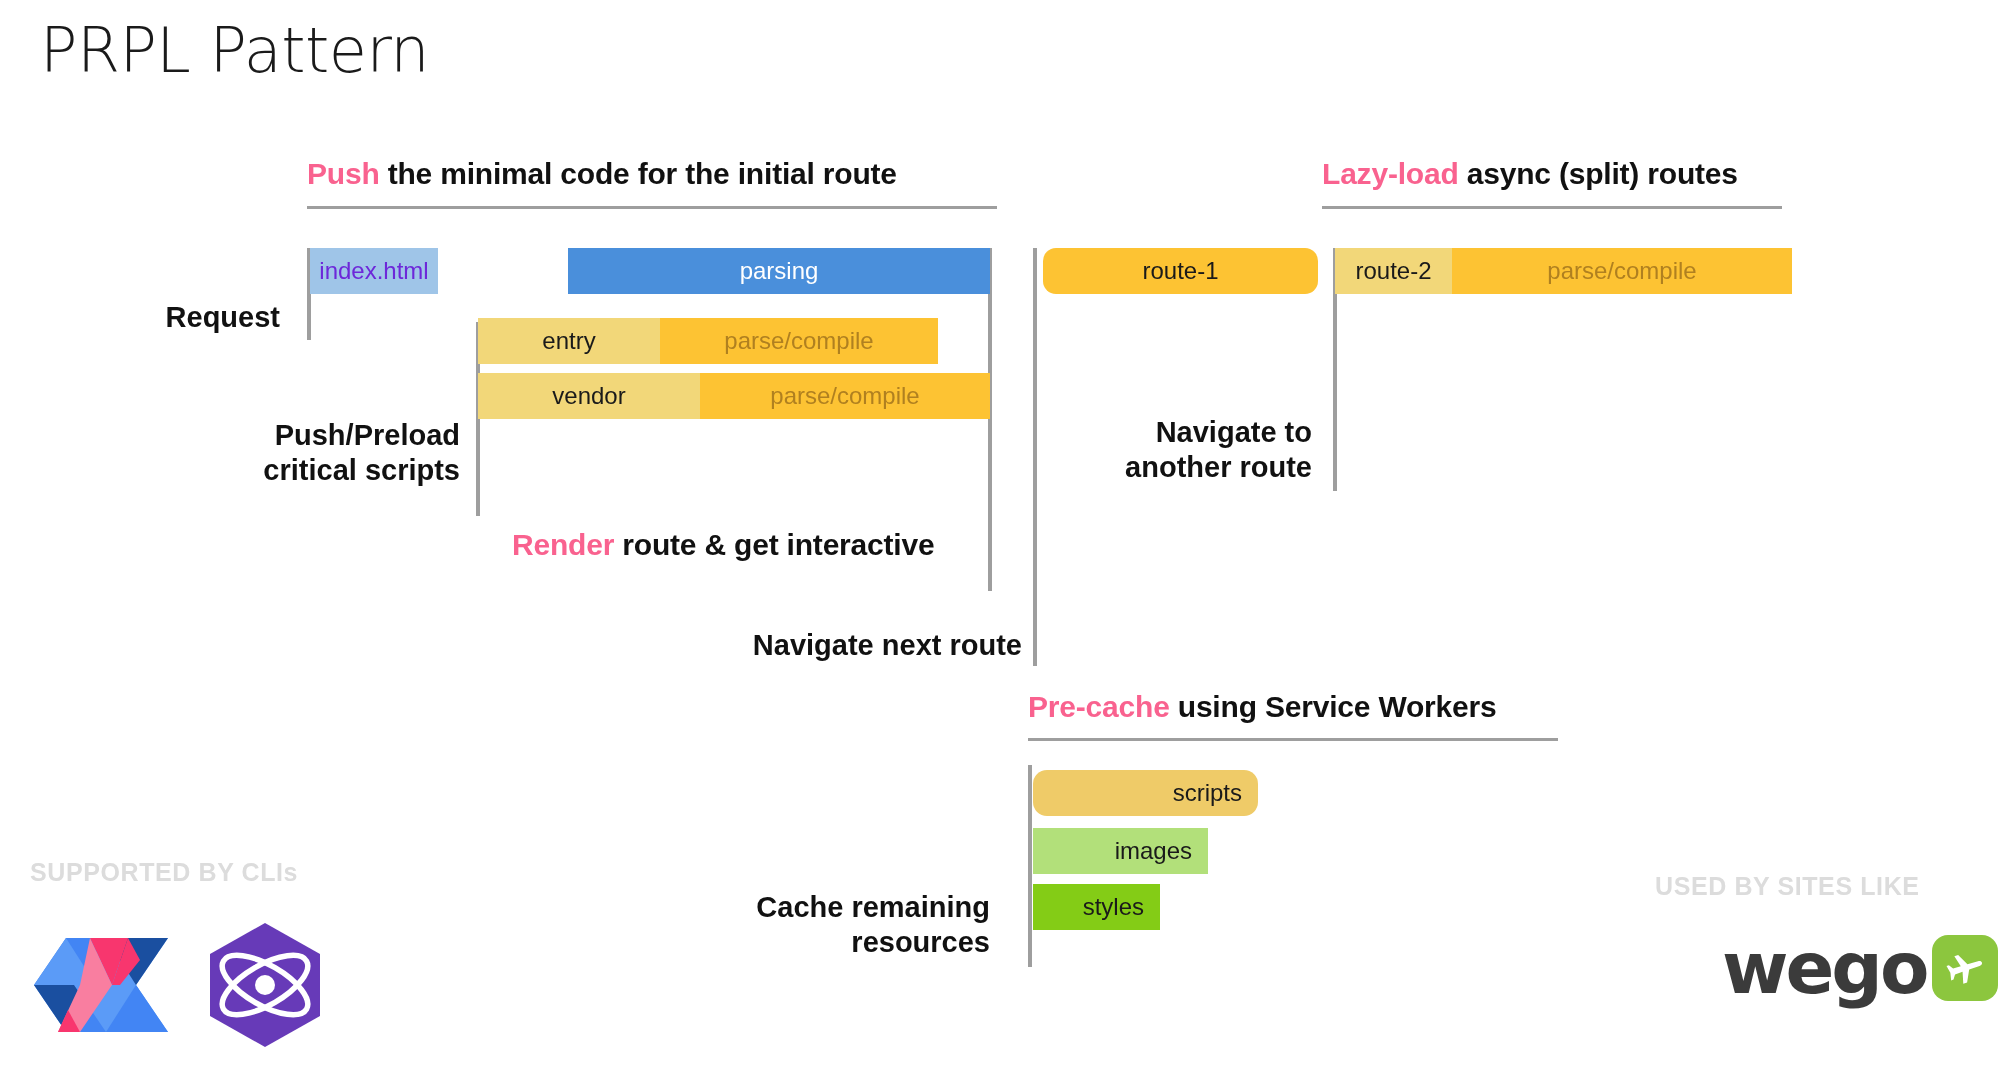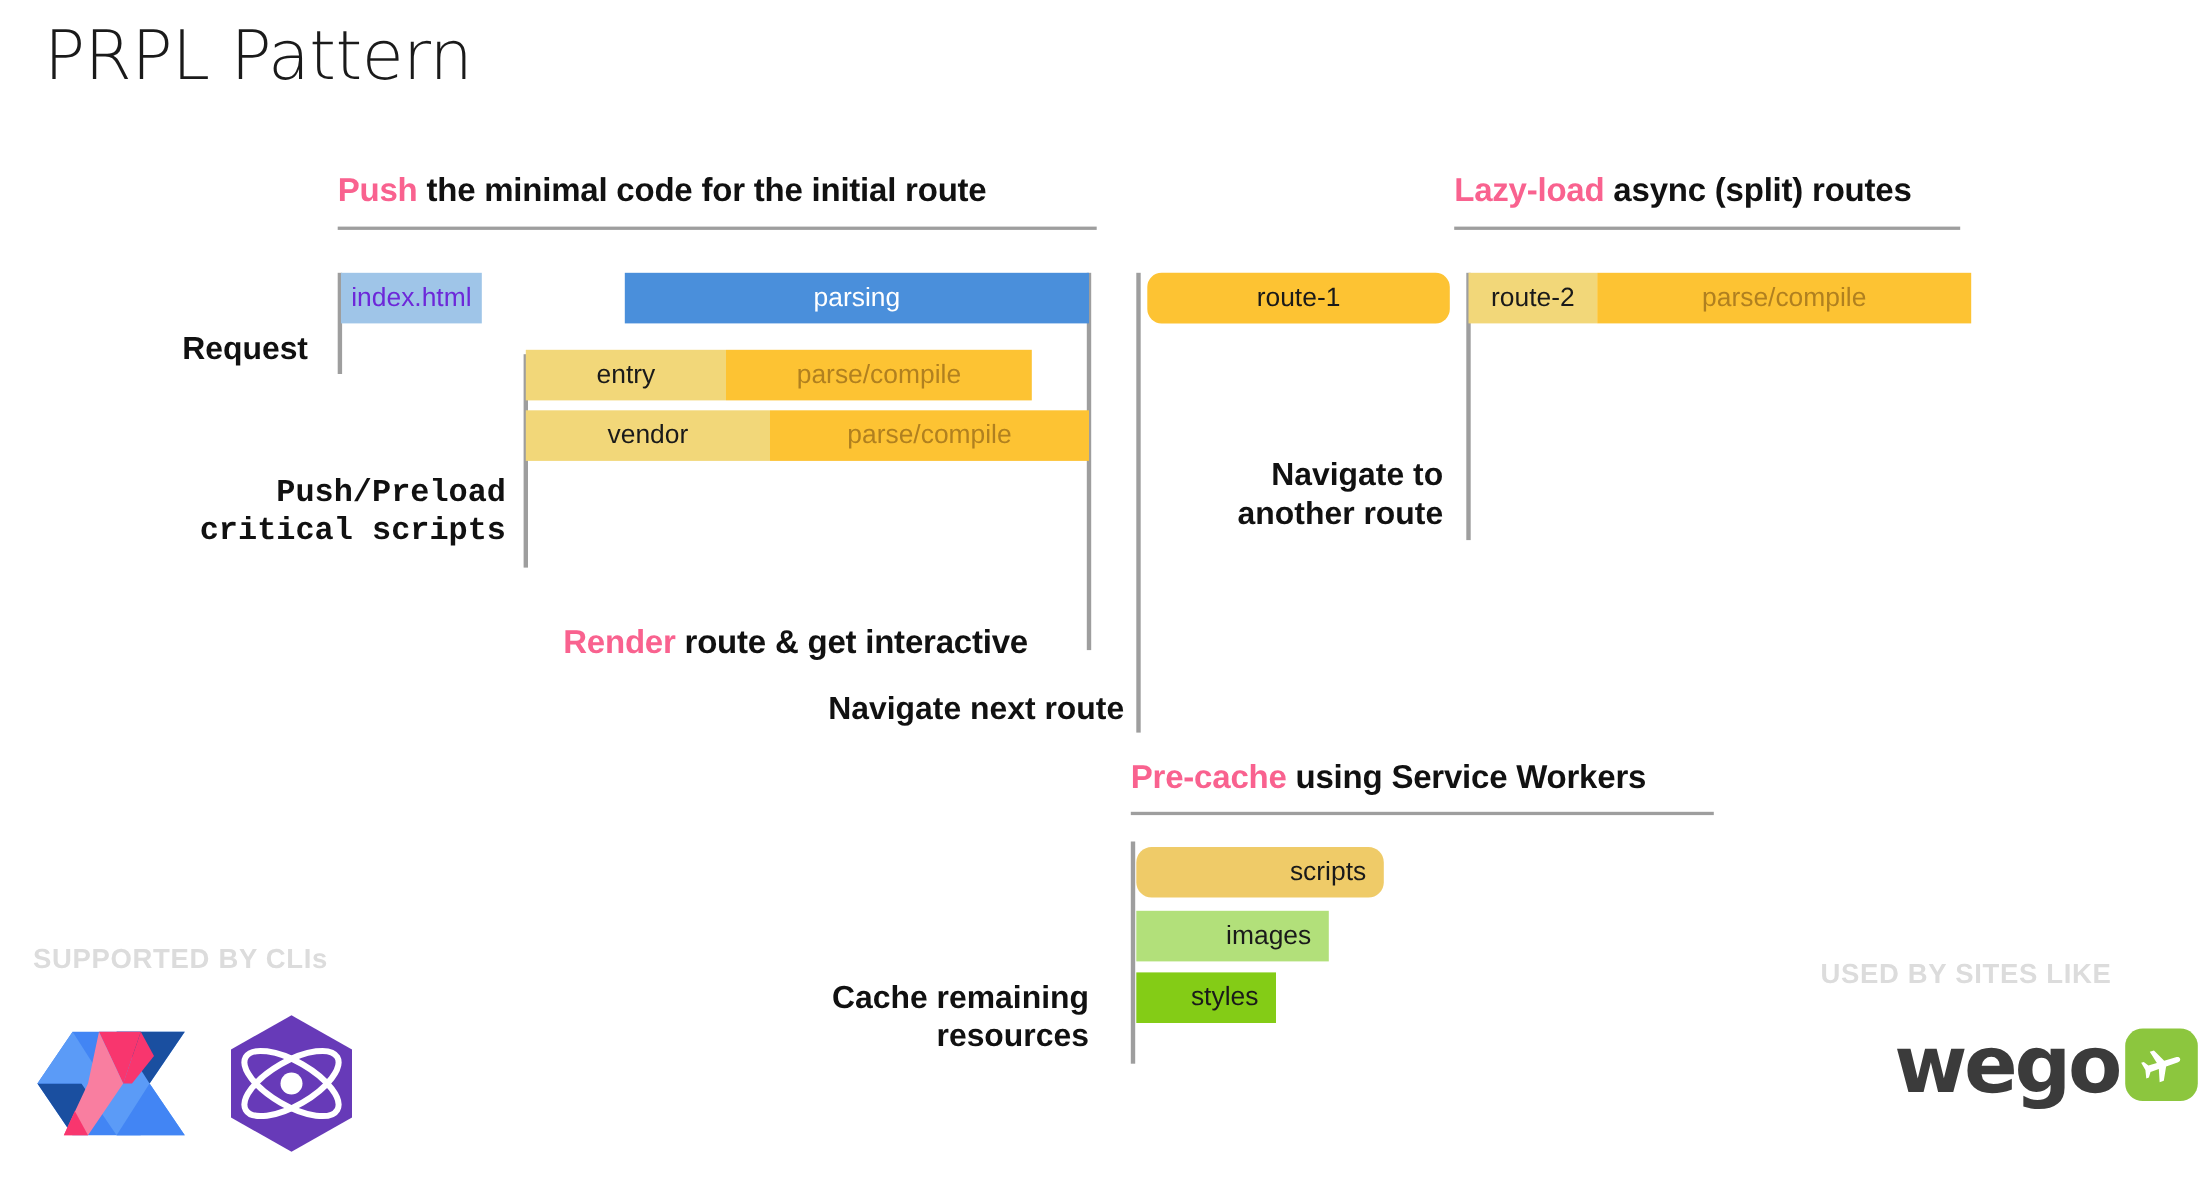--- a/index.html
+++ b/index.html
@@ -180,24 +180,24 @@
     <div class="seg c-route" style="width:275px;">route-1</div>
   </div>
 
   <div class="bar" style="left:1335px; top:248px;">
     <div class="seg c-chunk" style="width:117px;">route-2</div>
     <div class="seg c-compile" style="width:340px;">parse/compile</div>
   </div>
 
   <div class="stage-label" style="left:60px; top:300px; width:220px;">Request</div>
 
-  <div class="stage-label" style="left:60px; top:430px; width:400px;font-family:Liberation Mono, monospace;">Push/Preload
+  <div class="stage-label" style="left:60px; top:418px; width:400px;">Push/Preload
 critical scripts</div>
 
-  <div class="section-head" style="left:512px; top:568px;">
+  <div class="section-head" style="left:512px; top:528px;">
     <span class="accent">Render</span><span> route &amp; get interactive</span>
   </div>
 
   <div class="stage-label" style="left:1040px; top:415px; width:272px;">Navigate to
 another route</div>
 
   <div class="stage-label" style="left:500px; top:628px; width:522px;">Navigate next route</div>
 
   <div class="section-head" style="left:1028px; top:690px;">
     <span class="accent">Pre-cache</span><span> using Service Workers</span>

